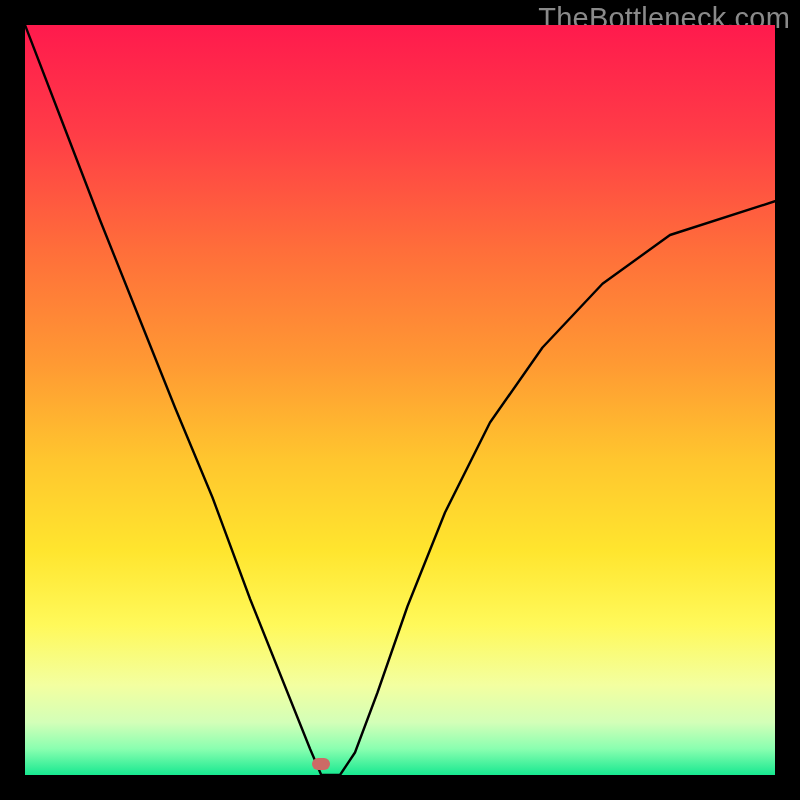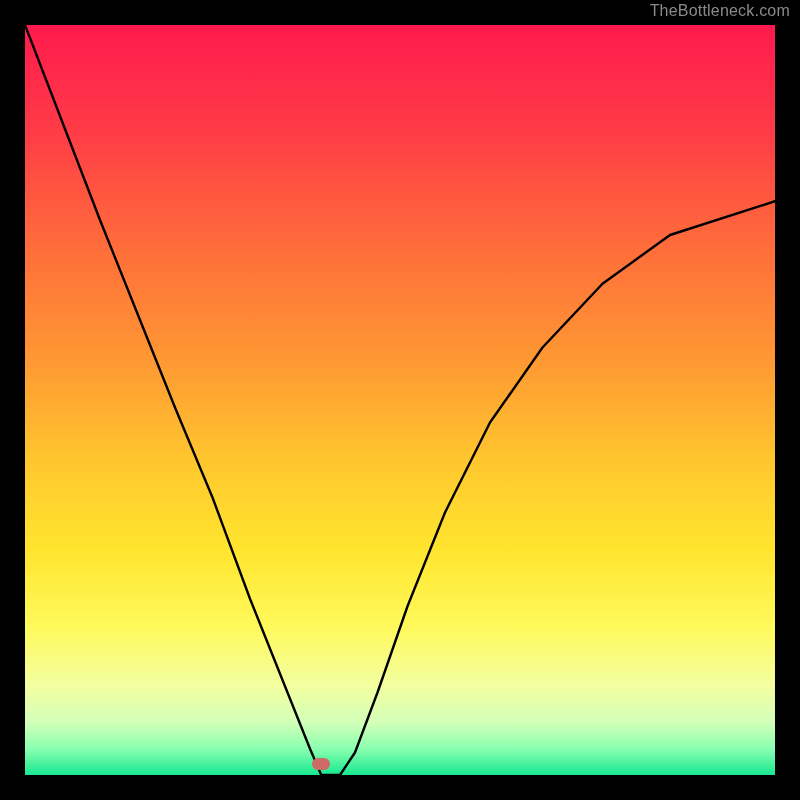--- a/index.html
+++ b/index.html
@@ -33,21 +33,21 @@
   }
   .curve-svg {
     position: absolute;
     inset: 0;
   }
   .watermark {
     position: absolute;
     top: 2px;
     right: 10px;
     color: #8a8a8a;
-    font-size: 16px;
+    font-size: 29px;
     letter-spacing: 0.2px;
   }
   .marker {
     position: absolute;
     width: 18px;
     height: 12px;
     border-radius: 6px;
     background: #cc6a66;
     transform: translate(-50%, -50%);
   }

